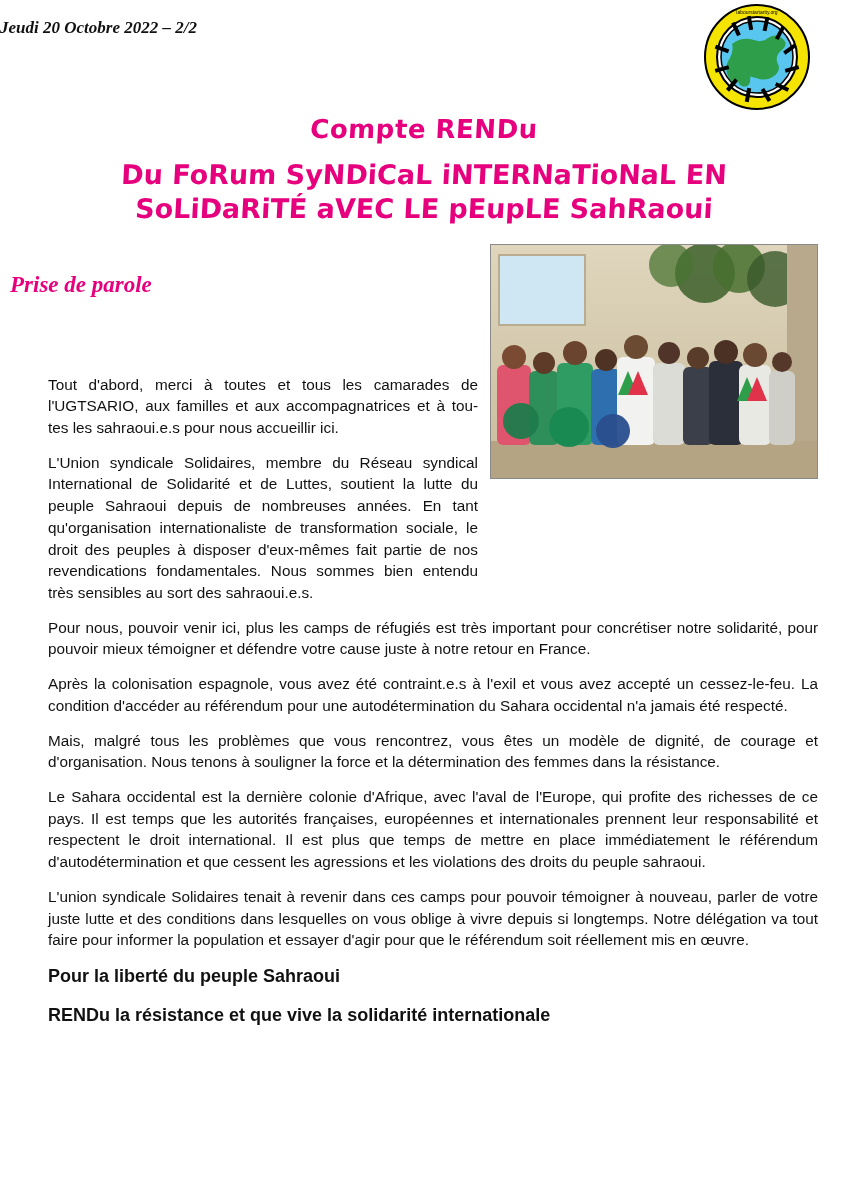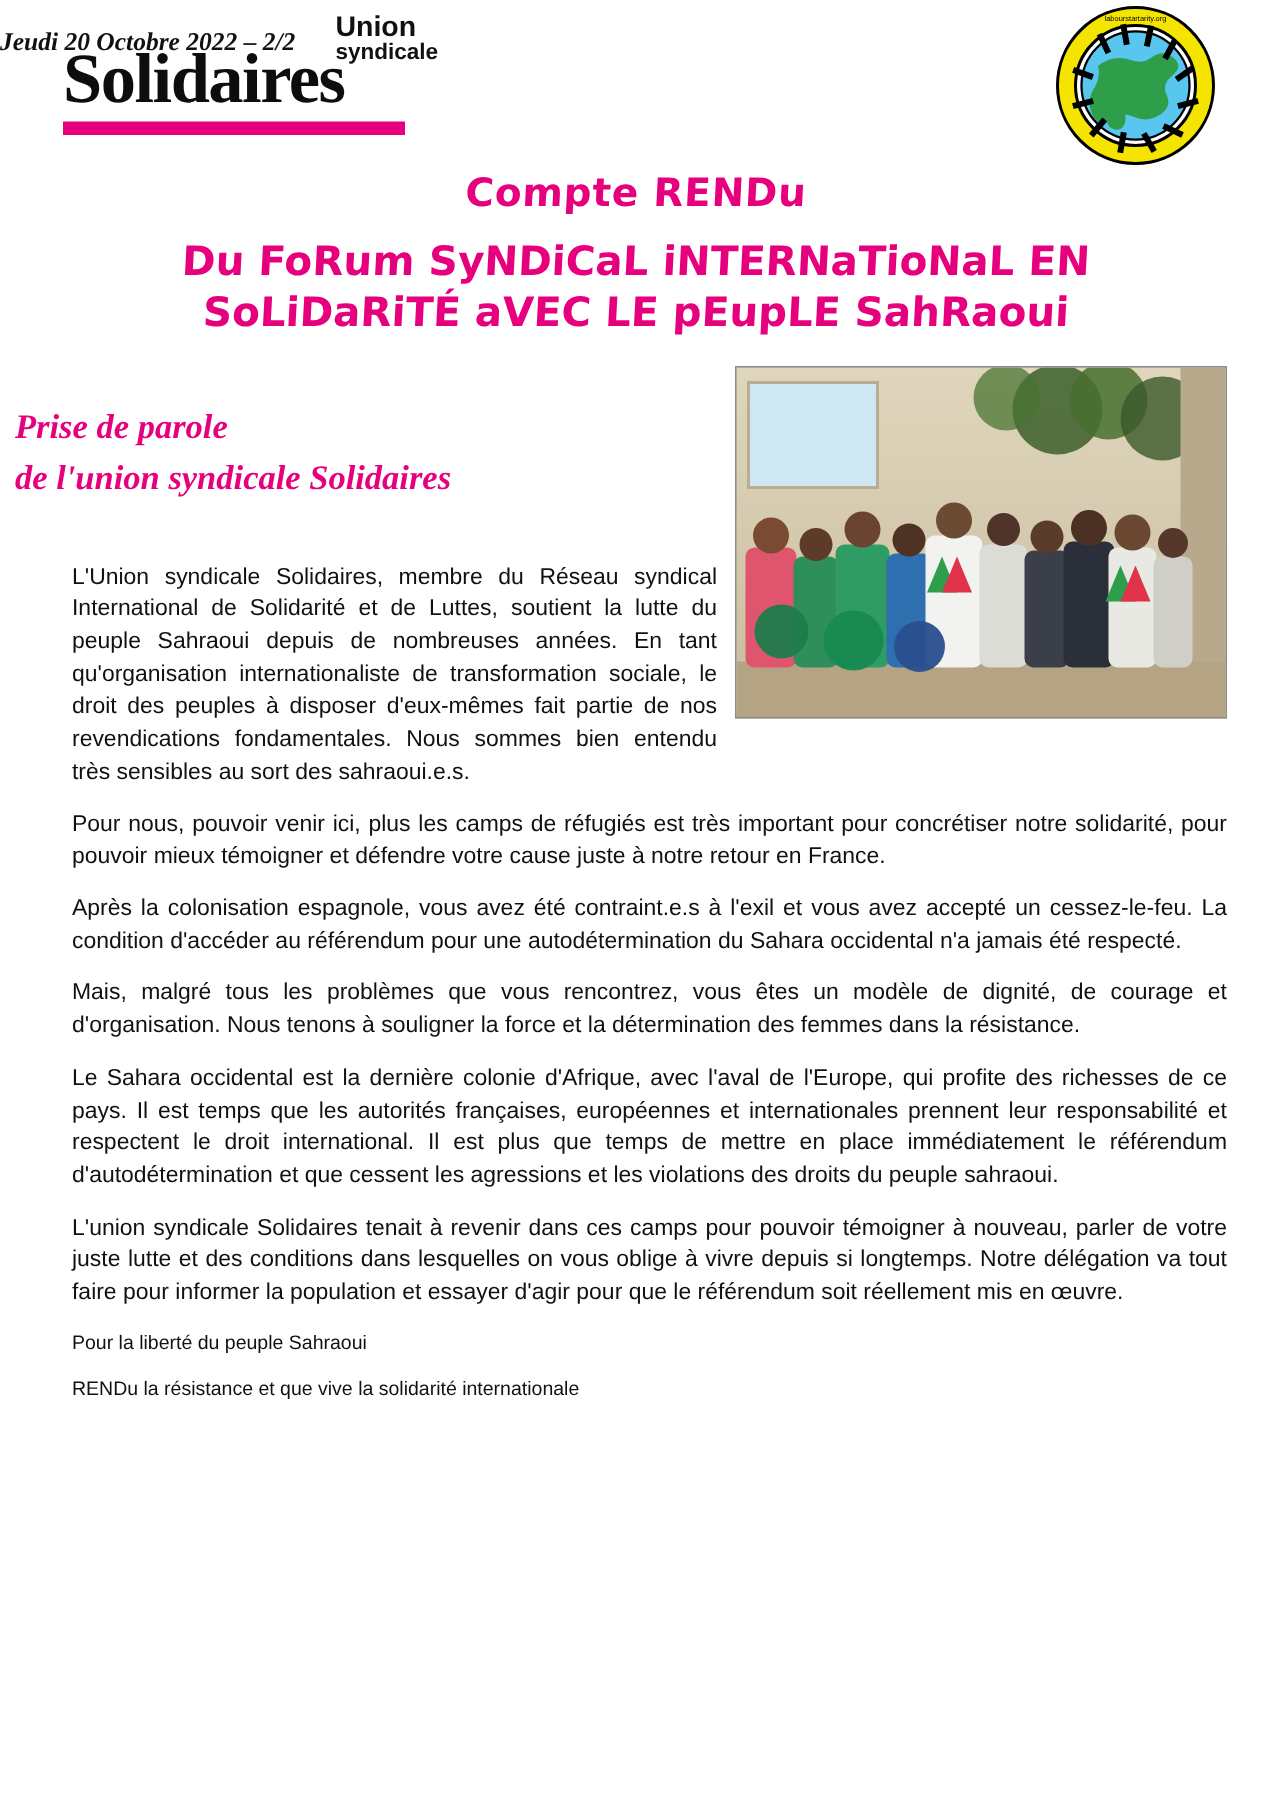--- a/index.html
+++ b/index.html
@@ -143,39 +143,31 @@
     padding: 0 30px 0 48px;
     font-family: "Liberation Sans", sans-serif;
     font-size: 15.3px;
     line-height: 1.42;
     color: #111;
     text-align: justify;
   }
   .content p { margin: 0 0 13px 0; }
   .indent-block { width: 430px; }
   .bold-line {
-    font-weight: normal;
-    font-size: 13px;
+    font-weight: bold;
+    font-size: 18px;
     margin: 0 0 15px 0;
   }
   .spacer-top { margin-top: 2px; }
 </style>
 </head>
 <body>
 
 <div class="header">
 
-  <div class="logo-block">
-    <div class="logo-union">
-      <span class="l1">Union</span>
-      <span class="l2">syndicale</span>
-    </div>
-    <div class="logo-main">Solidaires</div>
-    <div class="logo-bar"></div>
-  </div>
 
   <div class="header-date">Jeudi 20 Octobre 2022 – 2/2</div>
 
   <div class="globe-wrap">
     <svg width="106" height="106" viewBox="0 0 106 106">
       <circle cx="53" cy="53" r="52" fill="#f5e400" stroke="#000" stroke-width="2"></circle>
       <circle cx="53" cy="53" r="40" fill="#ffffff" stroke="#000" stroke-width="2"></circle>
       <circle cx="53" cy="53" r="36" fill="#59c6ef" stroke="#000" stroke-width="1.5"></circle>
       <path d="M28 40 q10 -8 22 -4 q8 3 14 -2 q8 -6 16 2 q4 5 -2 10 q-8 6 -4 14 q3 7 -4 12 q-8 6 -18 2 q-10 -4 -16 2 q-8 6 -12 -4 q-4 -10 2 -18 q4 -8 2 -14z" fill="#2e9e4a"></path>
       <path d="M40 66 q8 4 6 12 q-2 6 -8 4 q-5 -2 -4 -9 q1 -6 6 -7z" fill="#2e9e4a"></path>
@@ -200,21 +192,20 @@
 
 <div class="titles">
   <div class="title-1">Compte RENDu</div>
   <div class="title-2">Du FoRum SyNDiCaL iNTERNaTioNaL EN</div>
   <div class="title-2">SoLiDaRiTÉ aVEC LE pEupLE SahRaoui</div>
 </div>
 
 <div class="mid">
   <div class="subtitle">
     <div>Prise de parole</div>
-    <div>de l'union syndicale Solidaires</div>
   </div>
 
   <div class="photo">
     <svg width="326" height="233" viewBox="0 0 326 233">
       <defs>
         <linearGradient id="wall" x1="0" y1="0" x2="0" y2="1">
           <stop offset="0%" stop-color="#dfd6bd"></stop>
           <stop offset="100%" stop-color="#c9bc9d"></stop>
         </linearGradient>
       </defs>
@@ -262,20 +253,21 @@
       <g opacity="0.95">
         <circle cx="30" cy="176" r="18" fill="#1f7d4d"></circle>
         <circle cx="78" cy="182" r="20" fill="#178a52"></circle>
         <circle cx="122" cy="186" r="17" fill="#2a4f8f"></circle>
       </g>
     </svg>
   </div>
 </div>
 
 <div class="content">
+  <p class="indent-block">Tout d'abord, merci à toutes et tous les camarades de l'UGTSARIO, aux familles et aux accompagnatrices  et à tou-tes les sahraoui.e.s pour nous accueillir ici.</p>
   <p class="indent-block">L'Union syndicale Solidaires, membre du Réseau syndical International de Solidarité et de Luttes, soutient la lutte du peuple Sahraoui depuis de nombreuses années. En tant qu'organisation internationaliste de transformation sociale, le droit des peuples à disposer d'eux-mêmes fait partie de nos revendications fondamentales. Nous sommes bien entendu très sensibles au sort des sahraoui.e.s.</p>
   <p>Pour nous, pouvoir venir ici, plus les camps de réfugiés est très important pour concrétiser notre solidarité, pour pouvoir mieux témoigner et défendre votre cause juste à notre retour en France.</p>
   <p>Après la colonisation espagnole,  vous avez été contraint.e.s à l'exil et vous avez accepté un cessez-le-feu. La condition d'accéder au référendum pour une autodétermination du Sahara occidental n'a jamais été respecté.</p>
   <p>Mais, malgré tous les problèmes que vous rencontrez, vous êtes un modèle de dignité, de courage et d'organisation. Nous tenons à souligner la force et la détermination des femmes dans la résistance.</p>
   <p>Le Sahara occidental est la dernière colonie d'Afrique, avec l'aval de l'Europe, qui profite des richesses de ce pays. Il est temps que les autorités françaises, européennes et internationales prennent leur responsabilité et respectent le droit international. Il est plus que temps de mettre en place immédiatement le référendum d'autodétermination et que cessent les agressions et les violations des droits du peuple sahraoui.</p>
   <p>L'union syndicale Solidaires tenait à revenir dans ces camps pour pouvoir témoigner à nouveau, parler de votre juste lutte et des conditions dans lesquelles on vous oblige à vivre depuis si longtemps. Notre délégation va tout faire pour informer la population et essayer d'agir pour que le référendum soit réellement mis en œuvre.</p>
 
   <p class="bold-line spacer-top">Pour la liberté du peuple Sahraoui</p>
   <p class="bold-line">RENDu la résistance et que vive la solidarité internationale</p>
 </div>

